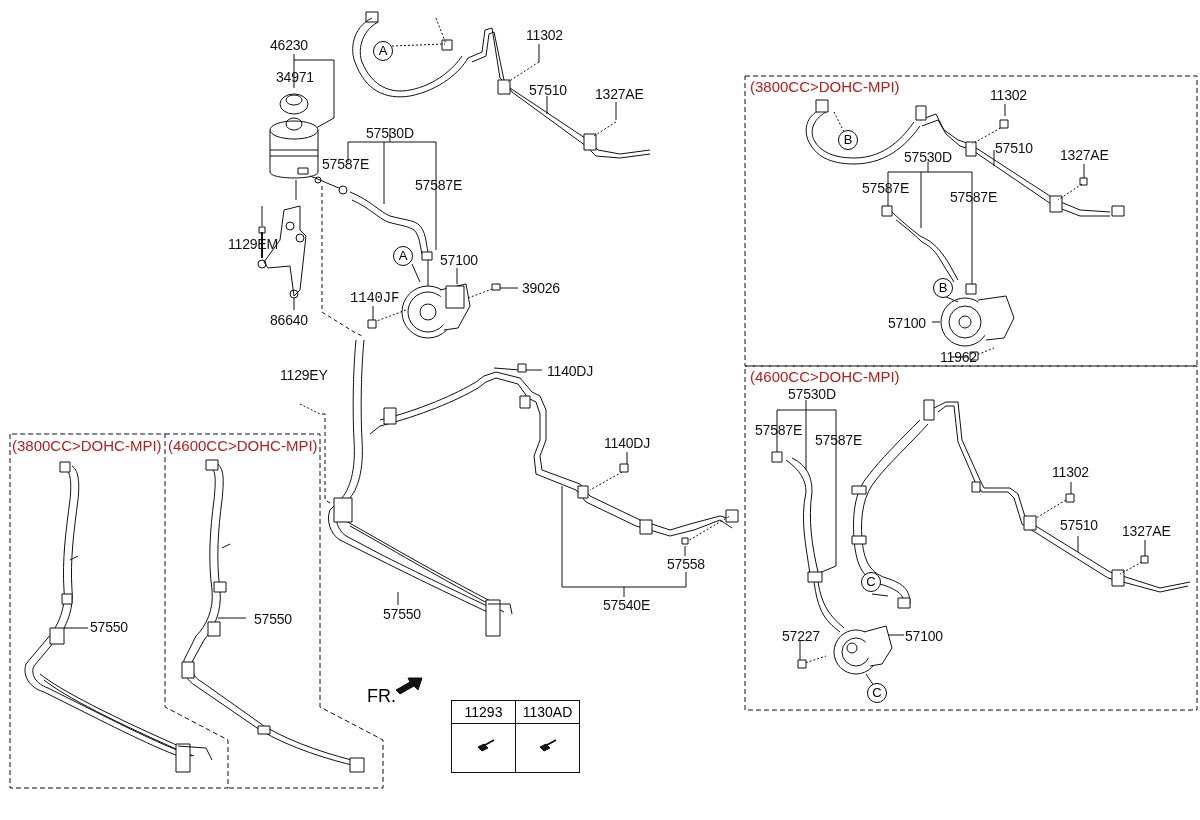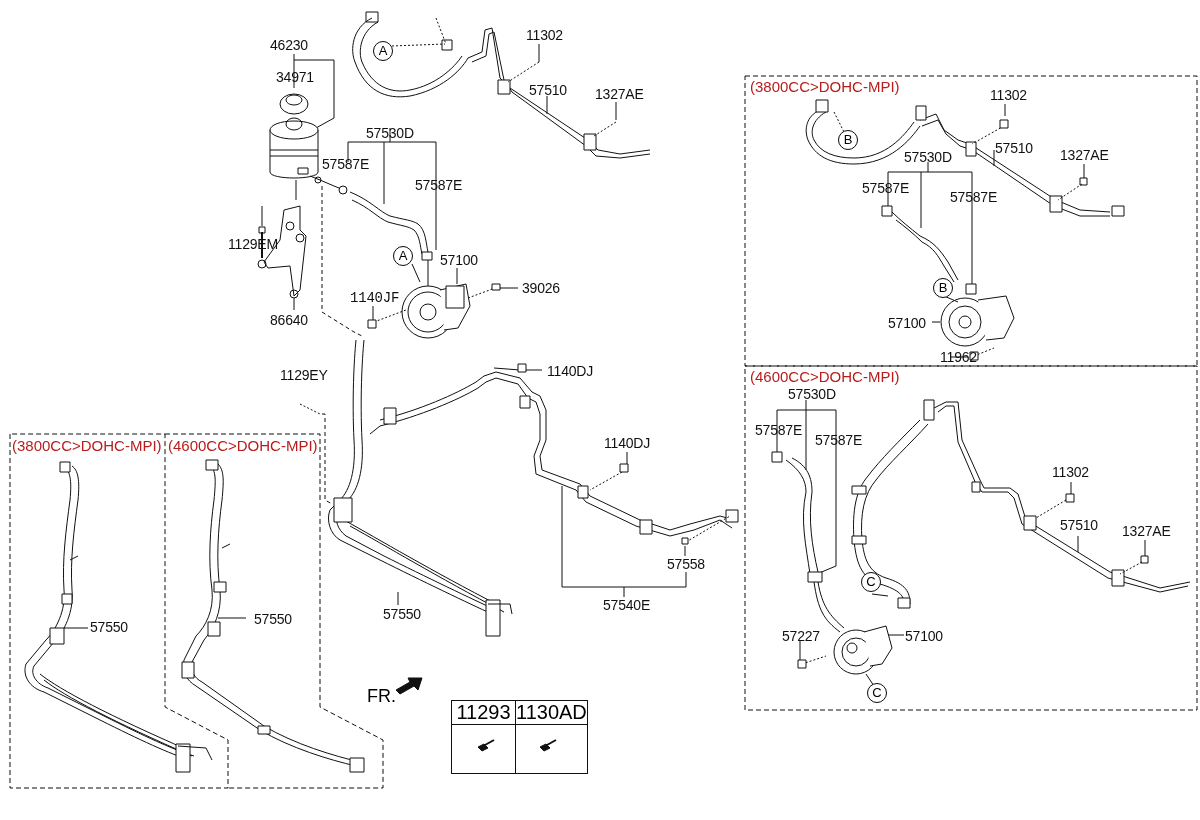--- a/index.html
+++ b/index.html
@@ -3,21 +3,21 @@
 <meta charset="utf-8">
 <style>
   html,body{margin:0;padding:0;background:#ffffff;}
   body{width:1200px;height:820px;position:relative;overflow:hidden;font-family:"Liberation Sans",sans-serif;color:#000;}
   #canvas{position:absolute;left:0;top:0;width:1200px;height:820px;}
   .lbl{position:absolute;font-family:"Liberation Sans",sans-serif;font-size:14px;line-height:14px;color:#111;white-space:nowrap;letter-spacing:-0.2px;}
   .grp{position:absolute;font-family:"Liberation Sans",sans-serif;font-size:15px;line-height:14px;color:#b91c1c;white-space:nowrap;}
   .circ{position:absolute;width:18px;height:18px;border:1px solid #111;border-radius:50%;font-size:13px;line-height:18px;text-align:center;background:#fff;font-family:"Liberation Sans",sans-serif;}
   .fr{position:absolute;font-weight:normal;font-size:18px;font-family:"Liberation Sans",sans-serif;}
   .parts-table{position:absolute;left:451px;top:700px;border-collapse:collapse;}
-  .parts-table td{border:1px solid #111;width:63px;text-align:center;font-size:20px;font-family:"Liberation Sans",sans-serif;padding:0;}
+  .parts-table td{border:1px solid #111;width:63px;text-align:center;font-size:14px;font-family:"Liberation Sans",sans-serif;padding:0;}
   .parts-table tr.hdr td{height:22px;}
   .parts-table tr.img td{height:48px;}
   svg *{vector-effect:non-scaling-stroke;}
 </style>
 </head>
 <body>
 
 <svg id="canvas" width="1200" height="820" viewBox="0 0 1200 820" fill="none" stroke="#111" stroke-width="1">
 
   <g stroke-dasharray="5,3">

